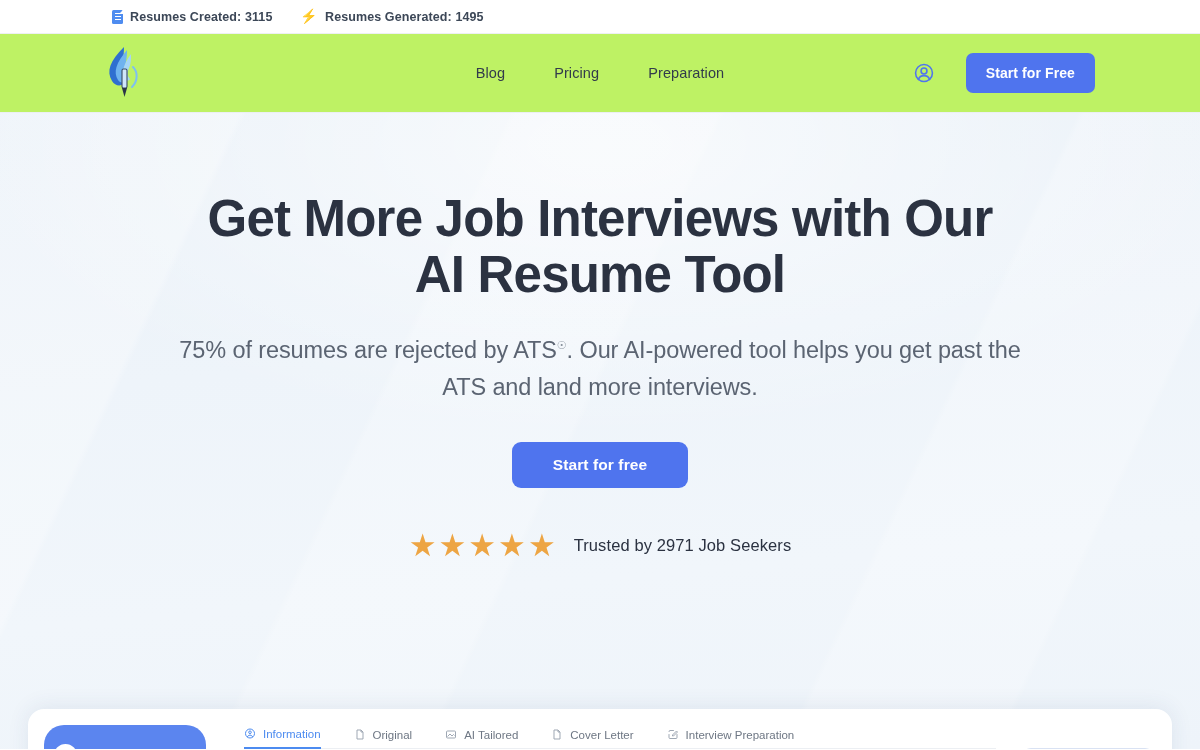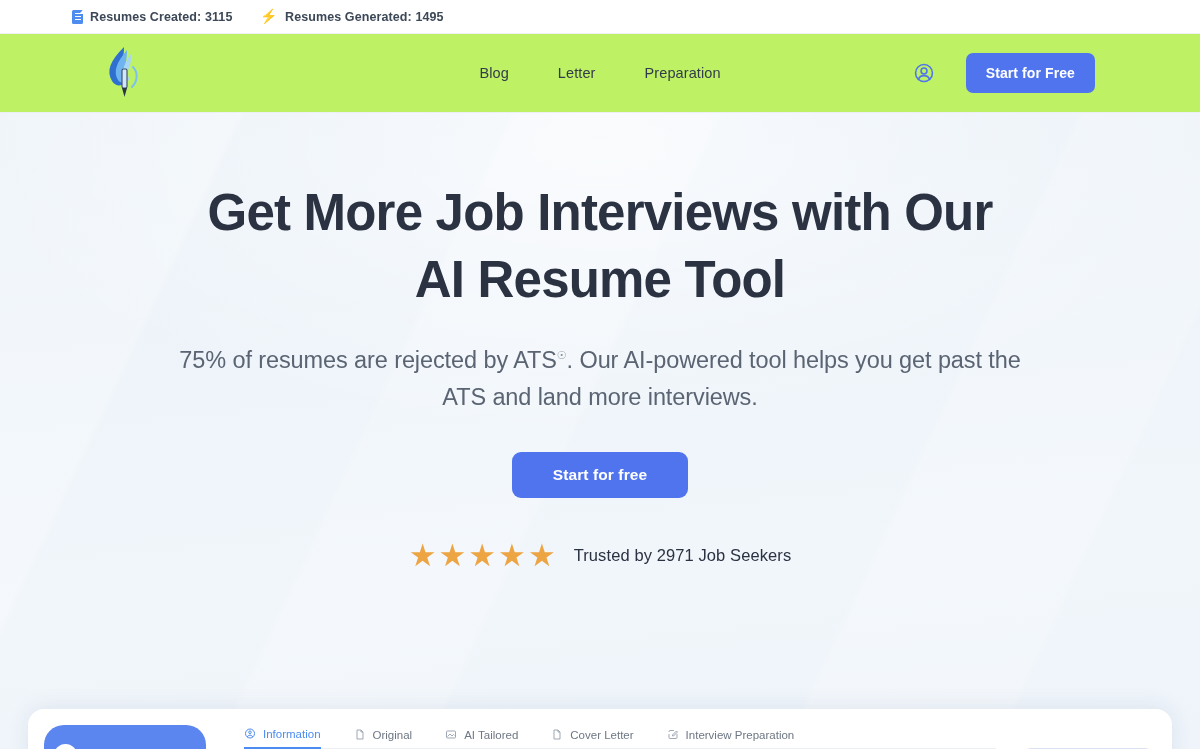--- a/index.html
+++ b/index.html
@@ -11,21 +11,21 @@
     background: #ffffff;
   }
 
   
   .announce-bar {
     height: 34px;
     background: #ffffff;
     border-bottom: 1px solid #eef0f3;
     display: flex;
     align-items: center;
-    padding-left: 72px;
+    padding-left: 112px;
     gap: 28px;
   }
   .announce-item {
     display: flex;
     align-items: center;
     gap: 7px;
     font-size: 12.5px;
     font-weight: bold;
     color: #3c4757;
     letter-spacing: .1px;
@@ -124,26 +124,26 @@
       linear-gradient(115deg, rgba(255,255,255,.5) 0 16%, rgba(255,255,255,0) 16.5% 34%, rgba(255,255,255,.38) 34.5% 48%, rgba(255,255,255,0) 48.5% 72%, rgba(255,255,255,.4) 72.5% 86%, rgba(255,255,255,0) 86.5%);
     pointer-events: none;
   }
   .hero-inner {
     position: relative;
     padding-top: 62px;
     text-align: center;
   }
   .hero-title {
     font-size: 51px;
-    line-height: 67px;
+    line-height: 56px;
     font-weight: bold;
     color: #2b3241;
     letter-spacing: -0.8px;
     max-width: 840px;
-    margin: 4px auto;
+    margin: 16px auto;
   }
   .hero-sub {
     margin: 24px auto 0;
     max-width: 860px;
     font-size: 23.5px;
     line-height: 37px;
     color: #5b6472;
     letter-spacing: -0.1px;
   }
   .help-sup {
@@ -277,21 +277,21 @@
       <path d="M27 5 C16 18 13 27 18 35 C20 38 24 39 26 36 C22 33 21 28 24 23 C26 19 27 12 27 5 Z" fill="#6fb3ef"></path>
       <path d="M31 9 C23 20 21 28 25 34 C26 36 29 36 30 34 C27 31 27 27 29 23 C31 19 31 14 31 9 Z" fill="#a7d6f7"></path>
       <path d="M33 22 C38 27 38 36 32 42" stroke="#7fc0f0" stroke-width="2" fill="none" stroke-linecap="round"></path>
       <rect x="22" y="24" width="5" height="19" rx="1.4" fill="#cfe6fb" stroke="#3a4a63" stroke-width="1.1"></rect>
       <path d="M22 43 L27 43 L24.5 52 Z" fill="#2b3547"></path>
     </svg>
   </a>
 
   <nav class="nav-links">
     <a class="nav-link" href="#">Blog</a>
-    <a class="nav-link" href="#">Letter</a>
+    <a class="nav-link" href="#">Pricing</a>
     <a class="nav-link" href="#">Preparation</a>
   </nav>
 
   <div class="nav-right">
     <span>
       <svg class="avatar-icon" viewBox="0 0 24 24" fill="none" stroke="#4f74ee" stroke-width="1.7" aria-hidden="true">
         <circle cx="12" cy="12" r="9.2"></circle>
         <circle cx="12" cy="9.8" r="3.2"></circle>
         <path d="M5.8 19.2a6.6 6.6 0 0 1 12.4 0" stroke-linecap="round"></path>
       </svg>

